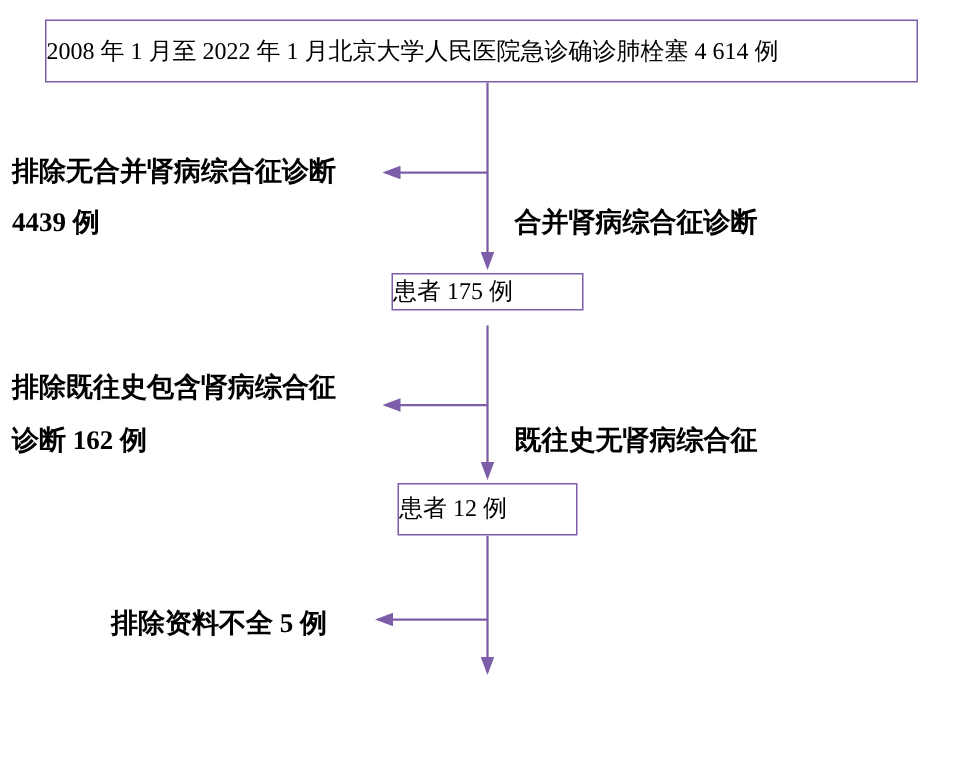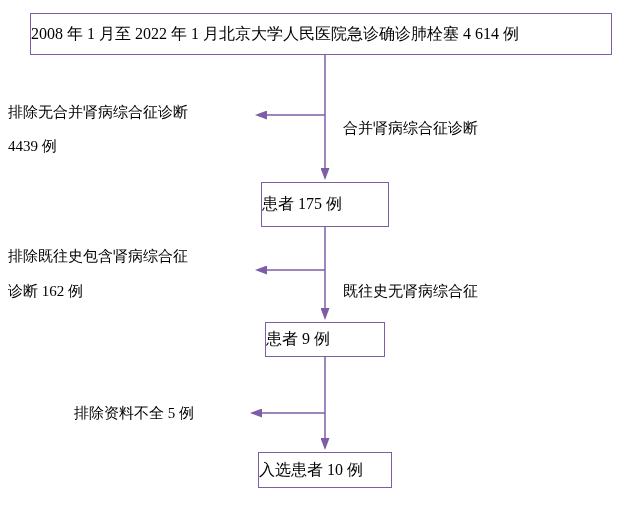--- a/index.html
+++ b/index.html
@@ -28,32 +28,33 @@
     border: 1.5px solid var(--accent);
     background: #ffffff;
     display: flex;
     align-items: center;
     justify-content: flex-start;
     font-size: 16px;
     white-space: nowrap;
     box-sizing: border-box;
   }
   .box-source   { left: 30px;  top: 13px;  width: 582px; height: 42px; }
-  .box-175      { left: 261px; top: 182px; width: 128px; height: 45px; }
+  .box-175      { left: 261px; top: 182px; width: 128px; height: 25px; }
   .box-13       { left: 265px; top: 322px; width: 120px; height: 35px; }
   .box-final    { left: 258px; top: 452px; width: 134px; height: 36px; }
   .floating-label {
     position: absolute;
-    font-size: 15px;
+    font-size: 18px;
     white-space: nowrap;
     line-height: 1;
+    font-weight: bold;
   }
   .excl1-l1 { left: 8px;   top: 105px; }
   .excl1-l2 { left: 8px;   top: 139px; }
-  .branch1  { left: 343px; top: 121px; }
+  .branch1  { left: 343px; top: 139px; }
   .excl2-l1 { left: 8px;   top: 249px; }
   .excl2-l2 { left: 8px;   top: 284px; }
   .branch2  { left: 343px; top: 284px; text-align: center; }
   .excl3    { left: 74px;  top: 406px; }
 </style>
 </head>
 <body>
 
 <div id="canvas" style="--accent:#7d5da7;">
 
@@ -75,26 +76,23 @@
 
   <div class="box box-source">
     <span>2008 年 1 月至 2022 年 1 月北京大学人民医院急诊确诊肺栓塞 4 614 例</span>
   </div>
 
   <div class="box box-175">
     <span>患者 175 例</span>
   </div>
 
   <div class="box box-13">
-    <span>患者 9 例</span>
+    <span>患者 12 例</span>
   </div>
 
-  <div class="box box-final">
-    <span>入选患者 10 例</span>
-  </div>
 
   <div class="floating-label excl1-l1">排除无合并肾病综合征诊断</div>
   <div class="floating-label excl1-l2">4439 例</div>
 
   <div class="floating-label excl2-l1">排除既往史包含肾病综合征</div>
   <div class="floating-label excl2-l2">诊断 162 例</div>
 
   <div class="floating-label excl3">排除资料不全 5 例</div>
 
   <div class="floating-label branch1">合并肾病综合征诊断</div>

